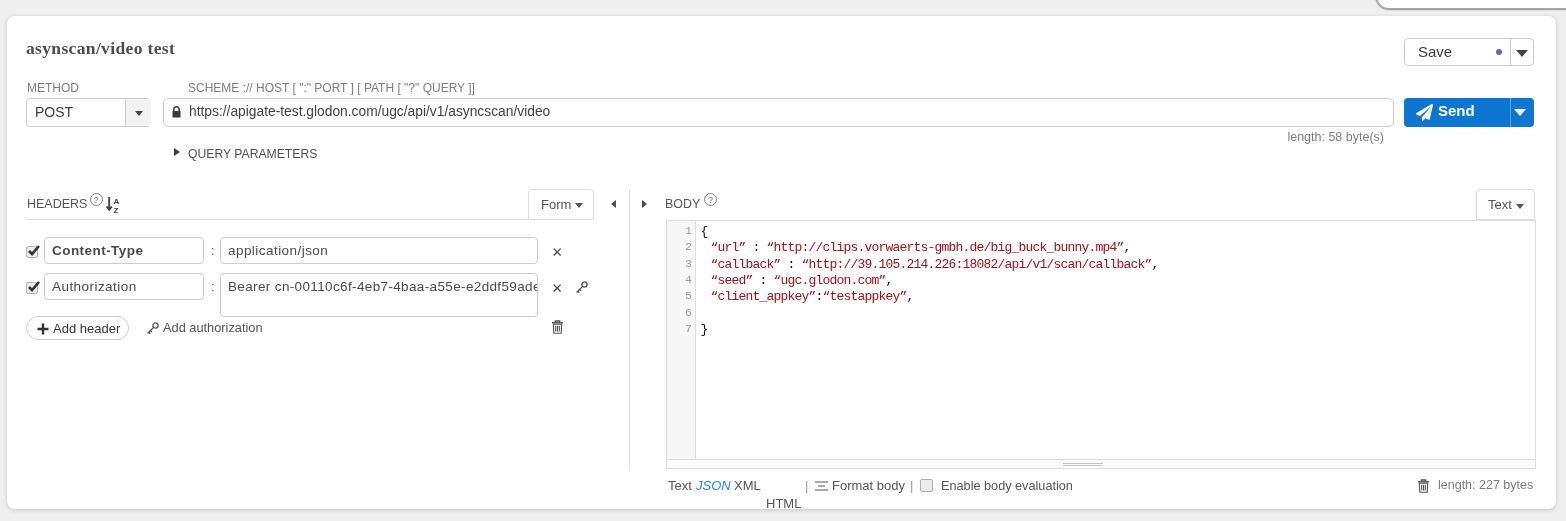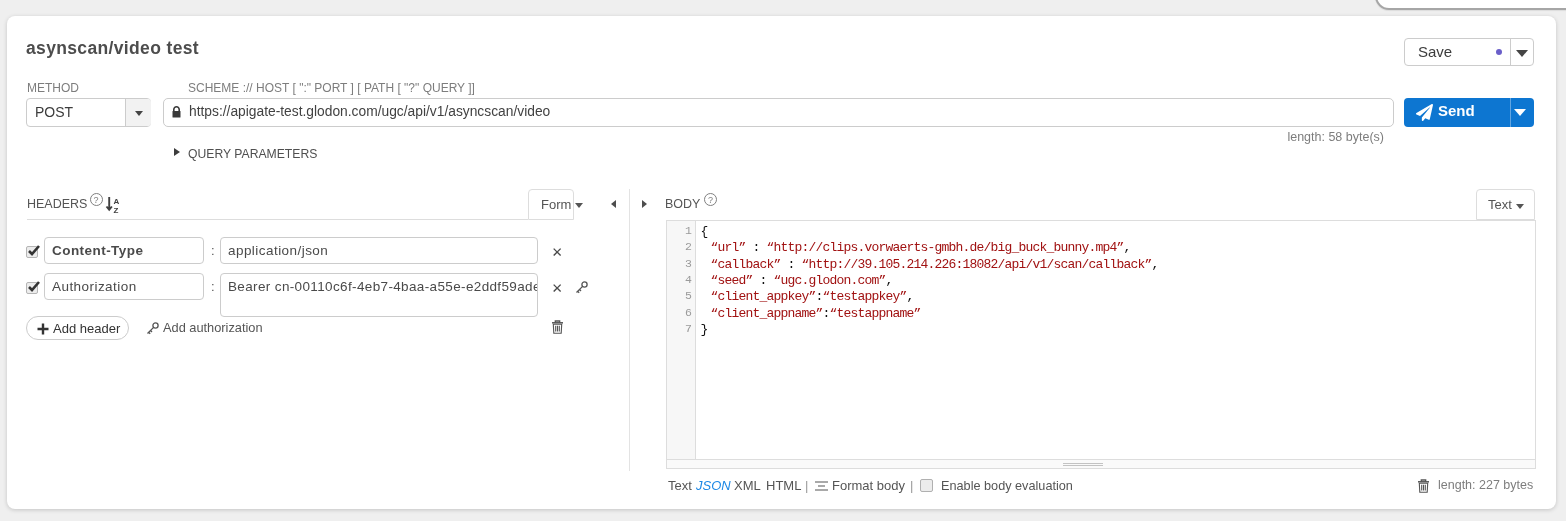--- a/index.html
+++ b/index.html
@@ -1,20 +1,20 @@
 <!DOCTYPE html>
 <html><head>
 <meta charset="utf-8">
 <style>
   * { margin:0; padding:0; box-sizing:border-box; }
   html,body { width:1566px; height:521px; background:#efefef; font-family:"Liberation Sans", sans-serif; overflow:hidden; position:relative; }
   .abs { position:absolute; }
   .card { left:7px; top:16px; width:1549px; height:493px; background:#fff; border-radius:8px; box-shadow:0 1px 4px rgba(0,0,0,0.18); }
   .tab { left:1375px; top:-14px; width:230px; height:23.5px; background:#fff; border:2px solid #a6a6a6; border-bottom-left-radius:14px; box-shadow:0 1px 1px rgba(0,0,0,0.08); }
-  .title { left:26px; top:38px; font-size:17.5px; font-weight:bold; color:#4d4d4d; letter-spacing:0.35px; }
+  .title { left:26px; top:38px; font-size:17.5px; font-weight:bold; color:#4d4d4d; letter-spacing:0.35px;font-family:Liberation Serif, serif; }
   .lbl { font-size:12px; color:#7d7d7d; }
   .btn { border:1px solid #ccc; border-radius:4px; background:#fff; }
   .seg { position:absolute; top:0; bottom:0; border-left:1px solid #ccc; }
   .caret { width:0; height:0; border-left:5px solid transparent; border-right:5px solid transparent; border-top:6px solid #444; position:absolute; }
   .vline { width:1px; background:#e3e3e3; }
   .inp { border:1px solid #ccc; border-radius:4px; background:#fff; font-size:13.5px; color:#4a4a4a; letter-spacing:0.45px; line-height:25px; padding:0 7px; white-space:nowrap; overflow:hidden; }
   .x { color:#4a4a4a; font-size:13.5px; }
   .codewrap { left:666px; top:220px; width:870px; height:249px; border:1px solid #ddd; background:#fff; }
   .gutter { position:absolute; left:0; top:0; width:29px; height:239px; background:#f7f7f7; border-right:1px solid #ddd; }
   .gnum { position:absolute; left:0; width:25px; text-align:right; color:#9a9a9a; font-family:"Liberation Mono", monospace; font-size:11.5px; }
@@ -72,21 +72,21 @@
 <div class="abs vline" style="left:629px; top:189px; height:282px;"></div>
 
 <div class="abs" style="left:27px; top:197px; font-size:12.5px; color:#555;">HEADERS</div>
 <div class="abs" style="left:89.5px; top:193px; width:13px; height:13px; border:1px solid #808080; border-radius:50%; text-align:center; font-size:9px; color:#808080; line-height:12px;">?</div>
 <svg class="abs" style="left:105px; top:196px;" width="16" height="17" viewBox="0 0 16 17">
   <path d="M4.2 1 v12.2 M1.5 10.5 L4.2 13.7 L6.9 10.5" stroke="#404040" stroke-width="1.9" fill="none"></path>
   <text x="8.6" y="7.5" font-size="8" font-weight="bold" fill="#404040" font-family="Liberation Sans">A</text>
   <text x="8.6" y="16.5" font-size="8" font-weight="bold" fill="#404040" font-family="Liberation Sans">Z</text>
 </svg>
 
-<div class="abs" style="left:528px; top:189px; width:46px; height:31px; border:1px solid #ddd; border-radius:4px 4px 0 0; background:#fff;">
+<div class="abs" style="left:528px; top:189px; width:66px; height:31px; border:1px solid #ddd; border-radius:4px 4px 0 0; background:#fff;">
   <span style="position:absolute; left:12px; top:7px; font-size:13px; color:#555;">Form</span>
   <span class="caret" style="left:46px; top:13px; border-left-width:4px; border-right-width:4px; border-top-width:5px; border-top-color:#555;"></span>
 </div>
 <div class="abs" style="left:27px; top:219px; width:501px; height:1px; background:#ddd;"></div>
 
 <div class="abs" style="left:611.3px; top:199.8px; width:0; height:0; border-top:4.2px solid transparent; border-bottom:4.2px solid transparent; border-right:5.5px solid #4d4d4d;"></div>
 
 <div class="abs" style="left:26px; top:246px; width:12px; height:12px; background:#ececec; border:1px solid #b5b5b5; border-radius:2px;">
   <svg style="position:absolute; left:0px; top:-3px;" width="14" height="14" viewBox="0 0 14 14">
       <path d="M2 7 L5 10 L12 2" stroke="#333" stroke-width="2.6" fill="none"></path>
@@ -144,32 +144,31 @@
   <div class="gnum" style="top:36px;">3</div>
   <div class="gnum" style="top:52px;">4</div>
   <div class="gnum" style="top:68px;">5</div>
   <div class="gnum" style="top:85px;">6</div>
   <div class="gnum" style="top:101px;">7</div>
   <div class="codeline" style="top:3px;">{</div>
   <div class="codeline" style="top:19px;"><span class="ind"></span><span class="s">“url”</span> : <span class="s">“http://clips.vorwaerts-gmbh.de/big_buck_bunny.mp4”</span>,</div>
   <div class="codeline" style="top:36px;"><span class="ind"></span><span class="s">“callback”</span> : <span class="s">“http://39.105.214.226:18082/api/v1/scan/callback”</span>,</div>
   <div class="codeline" style="top:52px;"><span class="ind"></span><span class="s">“seed”</span> : <span class="s">“ugc.glodon.com”</span>,</div>
   <div class="codeline" style="top:68px;"><span class="ind"></span><span class="s">“client_appkey”</span>:<span class="s">“testappkey”</span>,</div>
-  <div class="codeline" style="top:85px;"><span class="ind"></span><span class="s">“client_appname”</span>:<span class="s">“testappname”</span></div>
   <div class="codeline" style="top:101px;">}</div>
   <div class="resize">
     <span style="position:absolute; left:396px; top:3px; width:40px; height:1px; background:#c3c3c3;"></span>
     <span style="position:absolute; left:396px; top:5px; width:40px; height:1px; background:#c3c3c3;"></span>
   </div>
 </div>
 
 <div class="abs tool" style="left:668px; top:478px;">Text</div>
 <div class="abs tool blue" style="left:696px; top:478px;">JSON</div>
 <div class="abs tool" style="left:734px; top:478px;">XML</div>
-<div class="abs tool" style="left:766px; top:478px;">HTML</div>
+<div class="abs tool" style="left:766px; top:496px;">HTML</div>
 <div class="abs tool" style="left:805px; top:478px; color:#999;">|</div>
 <svg class="abs" style="left:815px; top:481px;" width="13" height="11" viewBox="0 0 13 11">
     <path d="M0 1 h13 M3 5 h7 M0 9 h13" stroke="#555" stroke-width="1.2"></path>
   </svg>
 <div class="abs tool" style="left:832px; top:478px;">Format body</div>
 <div class="abs tool" style="left:910px; top:478px; color:#999;">|</div>
 <div class="abs" style="left:920px; top:479px; width:13px; height:13px; background:#ececec; border:1px solid #b0b0b0; border-radius:2px;"></div>
 <div class="abs tool" style="left:941px; top:478.5px; font-size:12.7px;">Enable body evaluation</div>
 <svg class="abs" style="left:1417px; top:479px;" width="13" height="14" viewBox="0 0 13 14">
     <path d="M1 2.8 h11" stroke="#555" stroke-width="1.5" fill="none"></path>

